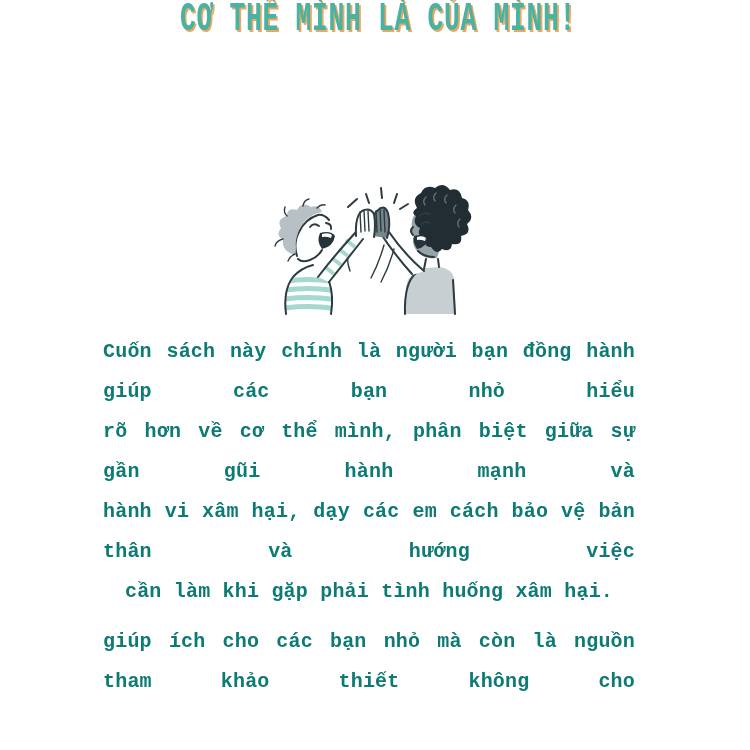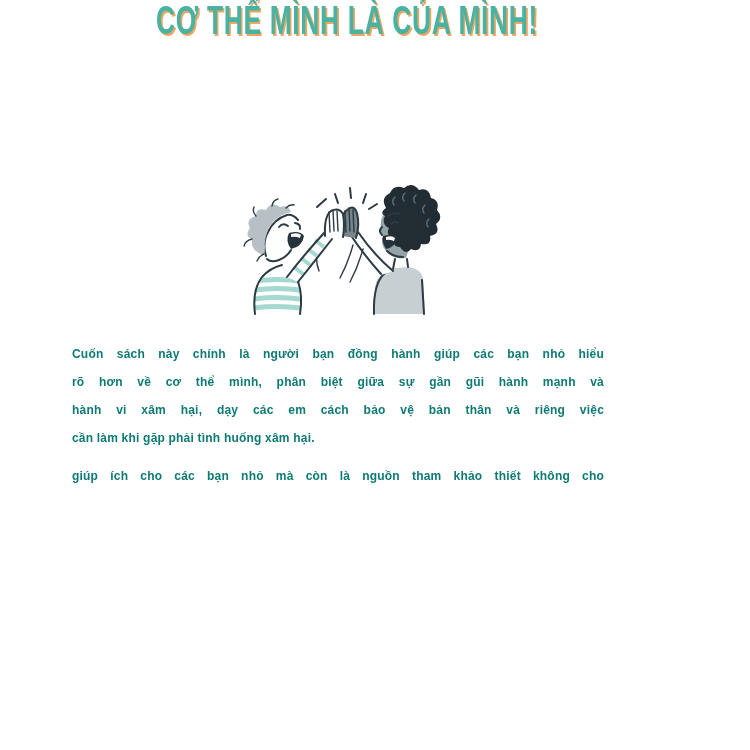--- a/index.html
+++ b/index.html
@@ -6,21 +6,22 @@
     --title:#49b2a2; --title-shadow:#eda763; --body-text:#0e7a74;
     --ink:#2c3a41; --stripe:#a5d8cf; --hair-left:#b7c1c5; --hair-right:#222d33;
     --skin-right:#95a4a7; --shirt-right:#c7cfd2; --hand-right:#76868a;
     --mouth:#27333a; --background:#ffffff;
   }
   *{margin:0;padding:0;box-sizing:border-box;}
   html,body{background:#fff;}
   .page{
     position:relative; width:630px; height:750px; overflow:hidden;
     background:var(--background);
-    font-family:Liberation Sans, sans-serif;
+    font-family:Liberation Mono, monospace;
+    margin-left:31px;
   }
   .title{
     position:absolute; left:0; top:127; width:694px;
     text-align:center; white-space:nowrap;
     font-size:40px; line-height:40px; font-weight:800;
     letter-spacing:1px;
     color:var(--title);
     text-shadow:2.5px 2px 0 var(--title-shadow);
     transform:scaleX(0.66); transform-origin:50% 50%;
   }
@@ -33,29 +34,29 @@
   .stripe path{stroke:var(--stripe);stroke-width:5;fill:none;stroke-linecap:butt;}
   .stripe-arm path{stroke:var(--stripe);stroke-width:4;fill:none;stroke-linecap:butt;}
   .fill-white{fill:#fdfefe;stroke:none;}
   .fill-skin{fill:var(--skin-right);stroke:none;}
   .fill-hair{fill:var(--hair-right);stroke:none;}
   .fill-hairL{fill:var(--hair-left);stroke:none;}
   .fill-shirt{fill:var(--shirt-right);stroke:none;}
   .fill-hand{fill:var(--hand-right);stroke:none;}
   .fill-mouth{fill:var(--mouth);stroke:none;}
   .body-text{
-    position:absolute; left:72px; top:340px; width:532px;
+    position:absolute; left:72px; top:332px; width:532px;
     color:var(--body-text);
-    font-size:12px; line-height:28px; font-weight:700;
+    font-size:20px; line-height:40px; font-weight:700;
     letter-spacing:0.2px;
   }
   .para{display:block;}
   .para-1{margin-bottom:10px;}
   .jline{text-align:justify; text-align-last:justify;}
-  .cline{text-align:left;}
+  .cline{text-align:center;}
 </style>
 </head>
 <body>
 
 <div class="page">
 
   <h1 class="title">CƠ THỂ MÌNH LÀ CỦA MÌNH!</h1>
 
   <svg class="illustration" viewBox="0 0 210 135" aria-hidden="true">
 
@@ -141,21 +142,21 @@
         <path d="M51,25 Q55,21 59,22"></path>
         <path d="M29,71 Q24,73 22,78"></path>
       </g>
     </g>
   </svg>
 
   <div class="body-text">
     <div class="para para-1">
       <div class="jline">Cuốn sách này chính là người bạn đồng hành giúp các bạn nhỏ hiểu</div>
       <div class="jline">rõ hơn về cơ thể mình, phân biệt giữa sự gần gũi hành mạnh và</div>
-      <div class="jline">hành vi xâm hại, dạy các em cách bảo vệ bản thân và riêng việc</div>
+      <div class="jline">hành vi xâm hại, dạy các em cách bảo vệ bản thân và hướng việc</div>
       <div class="cline">cần làm khi gặp phải tình huống xâm hại.</div>
     </div>
     <div class="para para-2">
       <div class="jline">giúp ích cho các bạn nhỏ mà còn là nguồn tham khảo thiết không cho</div>
     </div>
   </div>
 
 </div>
 
 </body></html>

